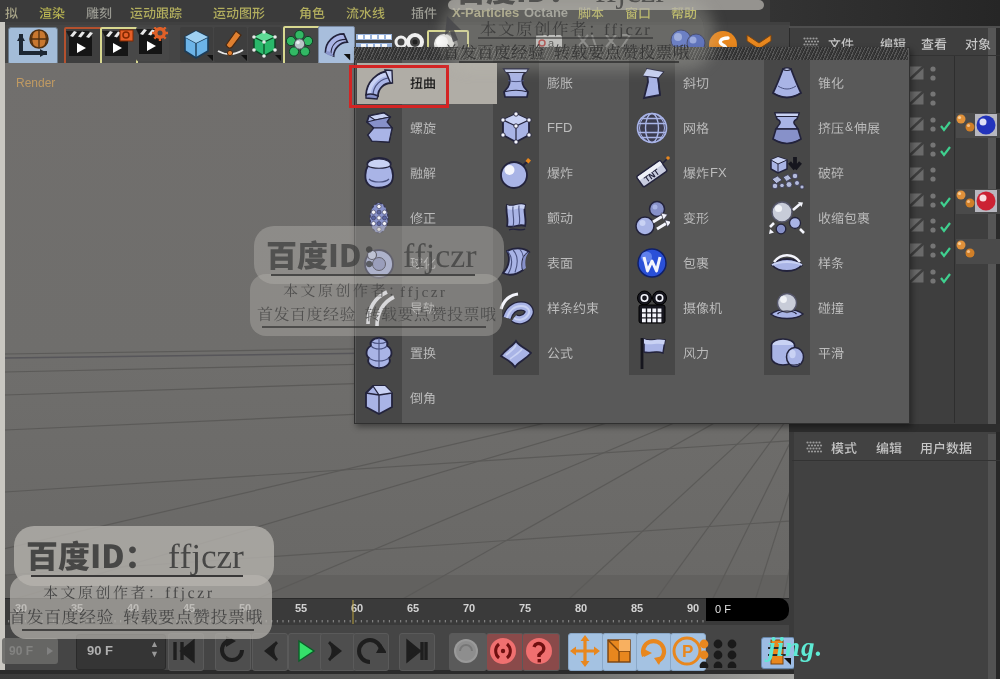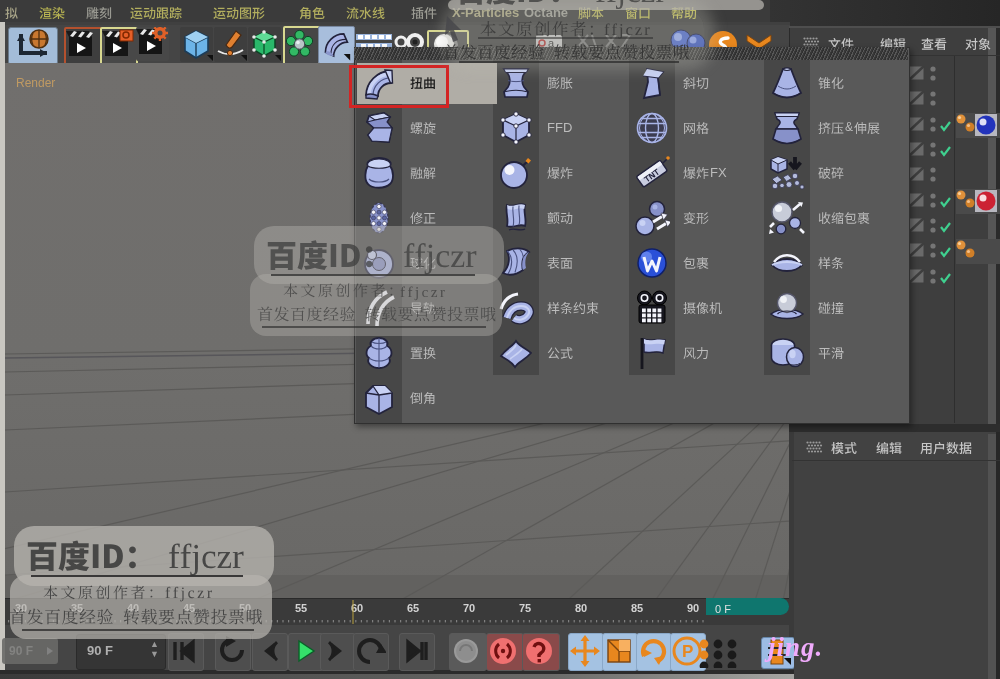--- a/index.html
+++ b/index.html
@@ -328,21 +328,21 @@
       <rect x="658.2" y="22" width="1.2" height="2.4" fill="#808080"></rect>
       <rect x="663.8" y="22" width="1.2" height="2.4" fill="#808080"></rect>
       <rect x="669.4" y="22" width="1.2" height="2.4" fill="#808080"></rect>
       <rect x="675.0" y="22" width="1.2" height="2.4" fill="#808080"></rect>
       <rect x="680.6" y="22" width="1.2" height="2.4" fill="#808080"></rect>
       <rect x="686.2" y="22" width="1.2" height="2.4" fill="#808080"></rect>
       <rect x="691.8" y="22" width="1.2" height="2.4" fill="#808080"></rect>
       <rect x="697.4" y="22" width="1.2" height="2.4" fill="#808080"></rect>
       <line x1="348" y1="2" x2="348" y2="26" stroke="#b8a03c" stroke-width="1"></line>
     </svg>
-<div class="a" style="left:706px;top:598px;width:83px;height:17px;background:#0f766e;border-radius:0 10px 10px 0">
+<div class="a" style="left:706px;top:598px;width:83px;height:23px;background:#000000;border-radius:0 10px 10px 0">
       <span style="font:11px &quot;Liberation Sans&quot;;color:#e0e0e0;position:absolute;left:9px;top:5px">0 F</span>
     </div>
 <div class="a" style="left:5px;top:625px;width:784px;height:47px;background:#454545"></div>
 <div class="a" style="left:0px;top:670px;width:1000px;height:4px;background:#2b2b2b"></div>
 <div class="a" style="left:0px;top:674px;width:1000px;height:5px;background:linear-gradient(90deg,#3a3a3a,#6a6a68 55%,#d8d8d4)"></div>
 <div class="a" style="left:2px;top:638px;width:56px;height:26px;background:#6a6a68;border-radius:3px;opacity:.9">
       <span style="font:bold 12px &quot;Liberation Sans&quot;;color:#8a8a88;position:absolute;left:7px;top:6px">90 F</span>
       <svg style="position:absolute;right:4px;top:8px" width="8" height="10">
         <path d="M1 1 L7 5 L1 9 Z" fill="#888"></path>
       </svg>
@@ -993,13 +993,13 @@
       <path transform="translate(2,16)" d="M1.8 -6.9H0.5V-7.3L1.8 -7.6V-8.1Q1.8 -9.8 2.5 -10.7Q3.1 -11.6 4.3 -11.6Q5 -11.6 5.5 -11.5V-9.8H5.1L4.7 -10.8Q4.5 -11 4.1 -11Q3.6 -11 3.4 -10.5Q3.2 -10.1 3.2 -8.8V-7.6H5.2V-6.9H3.2V-0.6L4.8 -0.4V0H0.7V-0.4L1.8 -0.6Z M9.3 -6.9H8V-7.3L9.3 -7.6V-8.1Q9.3 -9.8 10 -10.7Q10.6 -11.6 11.8 -11.6Q12.5 -11.6 13 -11.5V-9.8H12.6L12.2 -10.8Q12 -11 11.6 -11Q11.1 -11 10.9 -10.5Q10.6 -10.1 10.6 -8.8V-7.6H12.7V-6.9H10.6V-0.6L12.3 -0.4V0H8.2V-0.4L9.3 -0.6Z M18.2 -10Q18.2 -9.7 17.9 -9.4Q17.6 -9.2 17.3 -9.2Q16.9 -9.2 16.7 -9.4Q16.4 -9.7 16.4 -10Q16.4 -10.4 16.7 -10.7Q16.9 -10.9 17.3 -10.9Q17.6 -10.9 17.9 -10.7Q18.2 -10.4 18.2 -10ZM18.1 0.3Q18.1 1.9 17.5 2.7Q16.9 3.5 15.7 3.5Q15.2 3.5 14.5 3.4V1.8H14.9L15.1 2.6Q15.4 2.9 15.8 2.9Q16.3 2.9 16.5 2.4Q16.7 1.9 16.7 0.7V-7L15.6 -7.2V-7.6H18.1Z M28.4 -0.5Q28 -0.2 27.3 -0Q26.6 0.2 25.9 0.2Q22.2 0.2 22.2 -3.8Q22.2 -5.7 23.1 -6.8Q24.1 -7.8 25.8 -7.8Q26.9 -7.8 28.2 -7.5V-5.4H27.8L27.4 -6.8Q26.7 -7.1 25.8 -7.1Q23.7 -7.1 23.7 -3.8Q23.7 -2.1 24.3 -1.4Q25 -0.7 26.3 -0.7Q27.5 -0.7 28.4 -0.9Z M31.3 0V-0.4L35.5 -6.9H33.7Q33.3 -6.9 32.8 -6.9Q32.4 -6.8 32.3 -6.6L32 -5.6H31.6V-7.6H37.2V-7.2L33.1 -0.6H35.3Q35.7 -0.6 36.3 -0.8Q36.8 -0.9 37 -1L37.4 -2.6H37.8L37.6 0Z M45.6 -7.8V-5.7H45.2L44.8 -6.6Q44.4 -6.6 43.8 -6.5Q43.2 -6.4 42.8 -6.2V-0.6L44.1 -0.4V0H40.6V-0.4L41.5 -0.6V-7L40.6 -7.2V-7.6H42.8L42.8 -6.6Q43.3 -7 44.1 -7.4Q45 -7.8 45.4 -7.8Z" fill="#343434" fill-opacity="0.8"></path>
     </svg>
 <div class="a" style="left:478px;top:37px;width:175px;height:1.5px;background:rgba(46,46,46,0.55)"></div>
 <svg style="position:absolute;left:441px;top:40px;overflow:visible" width="251" height="23">
       <path transform="translate(2,18)" d="M4.2 -13.7 4 -13.6C4.7 -13 5.4 -11.9 5.6 -11C6.8 -10.2 7.7 -12.6 4.2 -13.7ZM3.4 -8.3V1.2H3.6C4 1.2 4.5 1 4.5 0.8V0.1H12V1.2H12.1C12.5 1.2 13.1 0.9 13.1 0.8V-7.6C13.4 -7.7 13.7 -7.8 13.8 -7.9L12.4 -9L11.8 -8.3H7.7C8.1 -8.8 8.5 -9.6 8.9 -10.2H15.3C15.6 -10.2 15.7 -10.3 15.8 -10.5C15.2 -11 14.2 -11.8 14.2 -11.8L13.4 -10.7H10C10.9 -11.4 11.7 -12.3 12.2 -13C12.6 -13 12.8 -13.1 12.8 -13.3L11.1 -13.8C10.7 -12.9 10.1 -11.6 9.5 -10.7H0.7L0.8 -10.2H7.4C7.3 -9.6 7.2 -8.8 7.1 -8.3H4.6L3.4 -8.8ZM12 -7.8V-5.7H4.5V-7.8ZM4.5 -0.4V-2.6H12V-0.4ZM4.5 -3.1V-5.2H12V-3.1Z M27.3 -13.3 27.1 -13.2C27.9 -12.5 28.8 -11.4 29.1 -10.5C30.3 -9.7 31.2 -12.1 27.3 -13.3ZM31.2 -10.4 30.4 -9.4H24.3C24.6 -10.7 24.9 -11.9 25.1 -13.2C25.4 -13.2 25.6 -13.4 25.7 -13.6L23.9 -14C23.8 -12.4 23.5 -10.9 23.2 -9.4H20.3C20.6 -10.2 21 -11.4 21.2 -12.1C21.6 -12 21.8 -12.1 21.9 -12.3L20.2 -12.9C20 -12.2 19.5 -10.7 19.1 -9.7C18.9 -9.6 18.6 -9.5 18.4 -9.4L19.6 -8.4L20.2 -8.9H23C22 -5.3 20.3 -1.9 17.5 0.3L17.7 0.5C20.2 -1 21.9 -3.2 23 -5.8C23.4 -4.5 24.2 -3.1 25.6 -1.9C24 -0.6 22 0.4 19.6 1L19.7 1.3C22.5 0.8 24.6 -0.1 26.2 -1.4C27.5 -0.4 29.3 0.5 31.7 1.2C31.8 0.6 32.2 0.4 32.8 0.4L32.9 0.2C30.3 -0.4 28.5 -1.2 27 -2C28.3 -3.2 29.3 -4.6 30 -6.3C30.4 -6.3 30.5 -6.3 30.7 -6.5L29.5 -7.6L28.7 -6.9H23.5C23.7 -7.6 24 -8.2 24.2 -8.9H32.2C32.4 -8.9 32.6 -9 32.7 -9.2C32.1 -9.7 31.2 -10.4 31.2 -10.4ZM23.3 -6.5H28.7C28.2 -4.9 27.4 -3.6 26.2 -2.5C24.5 -3.6 23.7 -4.9 23.2 -6.2Z M37.3 -9.1V1.3H37.5C38 1.3 38.4 1 38.4 0.8V-0.1H46.3V1.2H46.4C46.8 1.2 47.3 0.9 47.4 0.8V-8.4C47.7 -8.4 47.9 -8.6 48.1 -8.7L46.7 -9.8L46.1 -9.1H41.3C41.7 -9.8 42.2 -11 42.6 -11.9H49.1C49.3 -11.9 49.5 -12 49.5 -12.2C48.9 -12.8 47.9 -13.5 47.9 -13.5L47.1 -12.4H35.1L35.2 -11.9H41.3C41.2 -11 41 -9.8 40.8 -9.1H38.5L37.3 -9.6ZM46.3 -8.6V-5H38.4V-8.6ZM46.3 -0.6H38.4V-4.5H46.3Z M58.4 -14 58.2 -13.9C58.8 -13.4 59.5 -12.6 59.8 -11.9C60.9 -11.2 61.7 -13.5 58.4 -14ZM65.3 -12.7 64.5 -11.7H54.6L53.3 -12.2V-7.5C53.3 -4.6 53.1 -1.4 51.6 1.2L51.8 1.4C54.2 -1.2 54.4 -4.8 54.4 -7.5V-11.2H66.3C66.5 -11.2 66.7 -11.3 66.8 -11.5C66.2 -12 65.3 -12.7 65.3 -12.7ZM62.7 -4.5H55.6L55.8 -4H57.1C57.6 -2.8 58.4 -1.9 59.4 -1.1C57.7 -0.2 55.7 0.5 53.3 1L53.4 1.3C56 0.9 58.3 0.3 60.1 -0.6C61.7 0.3 63.6 0.9 66 1.3C66.1 0.7 66.5 0.4 67 0.3V0.1C64.7 -0.1 62.7 -0.5 61 -1.2C62.2 -1.9 63.1 -2.8 63.9 -3.9C64.3 -3.9 64.5 -3.9 64.6 -4.1L63.5 -5.2ZM62.6 -4C62 -3.1 61.1 -2.3 60.1 -1.6C59 -2.2 58.1 -3 57.5 -4ZM58.9 -10.6 57.3 -10.7V-8.9H54.8L54.9 -8.4H57.3V-5H57.5C57.9 -5 58.3 -5.2 58.3 -5.4V-5.9H61.9V-5.2H62.1C62.5 -5.2 62.9 -5.4 62.9 -5.6V-8.4H65.9C66.2 -8.4 66.3 -8.5 66.4 -8.7C65.9 -9.2 65 -9.9 65 -9.9L64.3 -8.9H62.9V-10.1C63.3 -10.2 63.5 -10.3 63.5 -10.6L61.9 -10.7V-8.9H58.3V-10.1C58.8 -10.2 58.9 -10.3 58.9 -10.6ZM61.9 -8.4V-6.4H58.3V-8.4Z M68.6 -1.1 69.3 0.4C69.4 0.3 69.6 0.2 69.7 -0C71.9 -0.9 73.6 -1.7 74.8 -2.3L74.7 -2.5C72.3 -1.9 69.7 -1.3 68.6 -1.1ZM73.6 -12.9 72 -13.7C71.5 -12.5 70 -10.1 69 -9.2C68.8 -9.1 68.5 -9 68.5 -9L69.1 -7.5C69.2 -7.6 69.4 -7.6 69.5 -7.8C70.5 -8 71.5 -8.3 72.2 -8.5C71.3 -7.1 70 -5.7 69 -4.9C68.9 -4.9 68.6 -4.8 68.6 -4.8L69.1 -3.3C69.3 -3.3 69.4 -3.4 69.5 -3.5C71.5 -4.1 73.3 -4.8 74.3 -5.1L74.3 -5.4C72.6 -5.1 70.9 -4.9 69.7 -4.8C71.6 -6.2 73.6 -8.3 74.6 -9.8C75 -9.7 75.2 -9.8 75.3 -9.9L73.8 -10.9C73.5 -10.4 73.1 -9.7 72.6 -9L69.5 -8.9C70.8 -10 72.2 -11.6 73 -12.7C73.3 -12.6 73.5 -12.8 73.6 -12.9ZM81.5 -5.8 80.8 -4.9H75.1L75.2 -4.4H78.3V-0.2H73.7L73.8 0.3H83.5C83.8 0.3 83.9 0.2 84 0.1C83.4 -0.4 82.6 -1.1 82.6 -1.1L81.8 -0.2H79.4V-4.4H82.5C82.8 -4.4 82.9 -4.5 82.9 -4.7C82.4 -5.2 81.5 -5.8 81.5 -5.8ZM78.9 -8.6C80.3 -7.9 82.2 -6.7 83 -5.8C84.5 -5.5 84.5 -7.9 79.3 -8.9C80.3 -9.8 81.2 -10.8 81.9 -11.8C82.3 -11.8 82.5 -11.8 82.6 -12L81.4 -13.1L80.6 -12.4H74.7L74.9 -11.9H80.5C79.1 -9.7 76.4 -7.3 73.7 -5.8L73.9 -5.6C75.8 -6.3 77.5 -7.4 78.9 -8.6Z M94.8 -6.4 94.5 -6.4C94.9 -5.1 95.4 -3.3 95.4 -1.8C96.4 -0.9 97.3 -3.4 94.8 -6.4ZM92.4 -6 92.1 -5.9C92.6 -4.7 93.2 -2.8 93.1 -1.4C94.1 -0.3 95 -2.9 92.4 -6ZM97.5 -8.3 96.9 -7.6H92.5L92.7 -7.1H98.2C98.4 -7.1 98.5 -7.2 98.6 -7.4C98.2 -7.8 97.5 -8.3 97.5 -8.3ZM85.6 -2.8 86.3 -1.4C86.5 -1.5 86.6 -1.6 86.6 -1.8C88 -2.6 89 -3.2 89.7 -3.6L89.7 -3.9C88 -3.4 86.3 -2.9 85.6 -2.8ZM88.6 -10.5 87.1 -10.8C87 -9.8 86.8 -7.7 86.6 -6.4C86.4 -6.3 86.2 -6.2 86 -6.1L87.1 -5.2L87.6 -5.7H90.3C90.1 -2.3 89.8 -0.5 89.4 -0.1C89.2 0 89.1 0.1 88.8 0.1C88.5 0.1 87.7 0 87.2 -0L87.2 0.2C87.7 0.3 88.1 0.4 88.3 0.6C88.5 0.8 88.5 1 88.5 1.3C89.1 1.3 89.7 1.1 90 0.8C90.7 0.1 91.1 -1.8 91.2 -5.6C91.6 -5.7 91.8 -5.8 91.9 -5.9L90.7 -6.9L90.3 -6.5C90.5 -8.3 90.6 -10.7 90.7 -12C91.1 -12 91.3 -12.1 91.5 -12.2L90.2 -13.2L89.7 -12.6H86L86.2 -12.1H89.8C89.7 -10.6 89.5 -8.2 89.3 -6.2H87.5C87.7 -7.4 87.9 -9.1 88 -10.1C88.4 -10.1 88.5 -10.3 88.6 -10.5ZM99.9 -5.9 98.2 -6.5C97.7 -4.3 97.1 -1.6 96.6 0.1H91L91.1 0.6H100.4C100.6 0.6 100.8 0.5 100.8 0.3C100.3 -0.1 99.5 -0.8 99.5 -0.8L98.8 0.1H96.9C97.8 -1.5 98.6 -3.7 99.3 -5.6C99.6 -5.6 99.8 -5.7 99.9 -5.9ZM96 -13.1C96.4 -13.2 96.6 -13.2 96.6 -13.4L95 -13.9C94.3 -11.9 92.6 -9.2 90.8 -7.6L91 -7.4C93 -8.7 94.7 -10.8 95.7 -12.6C96.6 -10.4 98.1 -8.4 99.9 -7.3C100 -7.7 100.4 -7.9 100.8 -8L100.9 -8.2C98.9 -9.1 96.8 -11 96 -13.1Z M115.9 -13.3 114.4 -13.8C114.2 -13.1 113.9 -12 113.6 -10.9H111.5L111.6 -10.5H113.5C113.1 -9.1 112.6 -7.7 112.3 -6.7C112 -6.7 111.7 -6.6 111.5 -6.5L112.7 -5.5L113.2 -6.1H114.7V-3.3C113.4 -3 112.3 -2.8 111.6 -2.7L112.4 -1.3C112.5 -1.3 112.7 -1.5 112.8 -1.7L114.7 -2.4V1.3H114.9C115.4 1.3 115.7 1.1 115.7 1V-2.8C116.9 -3.2 117.8 -3.6 118.6 -3.9L118.5 -4.2L115.7 -3.5V-6.1H117.8C118.1 -6.1 118.2 -6.1 118.3 -6.3C117.8 -6.8 117 -7.4 117 -7.4L116.4 -6.5H115.7V-8.8C116.1 -8.8 116.3 -9 116.3 -9.2L114.8 -9.4V-6.5H113.2C113.6 -7.6 114.1 -9.1 114.5 -10.5H117.8C118 -10.5 118.1 -10.5 118.2 -10.7C117.7 -11.2 116.9 -11.8 116.9 -11.8L116.1 -10.9H114.7C114.9 -11.7 115.1 -12.4 115.3 -13C115.6 -12.9 115.8 -13.1 115.9 -13.3ZM124.8 -11.8 124.2 -11H121.9C122.1 -11.8 122.3 -12.5 122.4 -13.1C122.7 -13.1 122.9 -13.2 123 -13.4L121.4 -13.9C121.3 -13.2 121.1 -12.1 120.9 -11H118.4L118.6 -10.5H120.8L120.2 -8H117.7L117.8 -7.5H120.1C119.9 -6.7 119.7 -6 119.5 -5.4C119.3 -5.3 119 -5.1 118.8 -5L120 -4.1L120.6 -4.7H123.9C123.5 -3.7 122.8 -2.4 122.3 -1.5C121.5 -1.8 120.4 -2.2 119.1 -2.5L119 -2.3C120.7 -1.5 123 -0 123.9 1.3C124.9 1.7 125.1 0.1 122.6 -1.3C123.5 -2.2 124.5 -3.6 125.1 -4.5C125.5 -4.5 125.6 -4.5 125.8 -4.7L124.6 -5.8L123.9 -5.1H120.5L121.1 -7.5H126.3C126.5 -7.5 126.6 -7.6 126.7 -7.8C126.2 -8.2 125.4 -8.8 125.4 -8.8L124.7 -8H121.3L121.8 -10.5H125.6C125.8 -10.5 126 -10.6 126 -10.7C125.6 -11.2 124.8 -11.8 124.8 -11.8Z M139.9 -13.5 139.7 -13.4C140.4 -12.8 141.4 -11.8 141.7 -11.1C142.9 -10.5 143.4 -12.6 139.9 -13.5ZM133.2 -8.4 131.8 -9C131.6 -8.5 131.3 -7.8 131 -7.1H128.7L128.8 -6.6H130.8C130.4 -5.9 130.1 -5.2 129.8 -4.6C129.6 -4.6 129.3 -4.5 129.2 -4.4L130.1 -3.5L130.6 -3.9H132.7V-2.2C130.9 -2 129.4 -1.9 128.6 -1.8L129.2 -0.4C129.4 -0.4 129.6 -0.5 129.6 -0.7L132.7 -1.4V1.3H132.8C133.3 1.3 133.7 1.1 133.7 1V-1.6L137.1 -2.5L137 -2.7L133.7 -2.3V-3.9H136.6C136.8 -3.9 136.9 -4 137 -4.2C136.5 -4.7 135.7 -5.3 135.7 -5.3L135 -4.4H133.7V-5.6C134.1 -5.7 134.2 -5.9 134.3 -6.1L132.7 -6.3V-4.4H130.7C131.1 -5.1 131.5 -5.8 131.8 -6.6H136.5C136.8 -6.6 136.9 -6.7 137 -6.8C136.4 -7.3 135.7 -7.9 135.7 -7.9L134.9 -7.1H132.1L132.5 -8.2C132.9 -8.1 133.1 -8.2 133.2 -8.4ZM142.2 -10.5 141.4 -9.5H138.8C138.7 -10.6 138.7 -11.8 138.7 -13C139.1 -13.1 139.3 -13.2 139.3 -13.4L137.7 -13.7C137.7 -12.3 137.7 -10.8 137.8 -9.5H133.2V-11.2H136.2C136.5 -11.2 136.6 -11.3 136.7 -11.5C136.2 -12 135.4 -12.6 135.4 -12.6L134.7 -11.7H133.2V-13.2C133.6 -13.2 133.8 -13.4 133.8 -13.6L132.2 -13.8V-11.7H129.1L129.3 -11.2H132.2V-9.5H128.3L128.5 -9H137.8C138 -6.4 138.4 -4.2 139.2 -2.4C138.1 -1 136.8 0.1 135.1 1L135.3 1.3C137 0.5 138.4 -0.5 139.5 -1.7C140.1 -0.7 140.8 0.1 141.7 0.6C142.4 1.2 143.3 1.5 143.6 1C143.8 0.9 143.7 0.6 143.2 0.1L143.5 -2.3L143.3 -2.4C143.1 -1.7 142.8 -0.9 142.6 -0.5C142.5 -0.2 142.4 -0.2 142.1 -0.4C141.3 -0.9 140.7 -1.6 140.3 -2.5C141.4 -3.9 142.2 -5.5 142.7 -7.1C143.2 -7.1 143.3 -7.2 143.4 -7.3L141.8 -7.9C141.4 -6.4 140.8 -4.8 139.8 -3.4C139.2 -4.9 138.9 -6.9 138.8 -9H143.2C143.4 -9 143.5 -9.1 143.6 -9.3C143 -9.8 142.2 -10.5 142.2 -10.5Z M159.1 -5.9 158.3 -4.9H152.2L153 -6C153.4 -5.9 153.6 -6.1 153.7 -6.3L152.1 -6.8C151.8 -6.4 151.3 -5.6 150.8 -4.9H145.5L145.6 -4.4H150.5C149.8 -3.5 149.1 -2.6 148.6 -2.1C150 -1.8 151.4 -1.5 152.6 -1.1C150.9 -0 148.6 0.6 145.4 1.1L145.5 1.3C149.3 1 151.9 0.4 153.8 -0.8C155.6 -0.2 157.2 0.4 158.3 1.1C159.5 1.6 160.8 0 154.6 -1.4C155.5 -2.2 156.2 -3.2 156.7 -4.4H160.1C160.3 -4.4 160.5 -4.5 160.5 -4.7C160 -5.2 159.1 -5.9 159.1 -5.9ZM150 -2.3C150.6 -2.9 151.2 -3.7 151.8 -4.4H155.4C154.9 -3.3 154.3 -2.4 153.4 -1.7C152.4 -1.9 151.3 -2.1 150 -2.3ZM157.7 -10.1V-7.5H155.2V-10.1ZM159 -13.7 158.2 -12.7H145.6L145.7 -12.2H150.7V-10.6H148.3L147.2 -11.1V-6.1H147.3C147.8 -6.1 148.2 -6.3 148.2 -6.4V-7H157.7V-6.3H157.9C158.2 -6.3 158.8 -6.5 158.8 -6.6V-9.9C159.1 -9.9 159.4 -10.1 159.5 -10.2L158.1 -11.2L157.5 -10.6H155.2V-12.2H160C160.2 -12.2 160.4 -12.3 160.5 -12.5C159.9 -13 159 -13.7 159 -13.7ZM148.2 -7.5V-10.1H150.7V-7.5ZM154.2 -10.1V-7.5H151.7V-10.1ZM154.2 -10.6H151.7V-12.2H154.2Z M164.8 -2.7C164.8 -1.3 163.9 -0.3 163 0.1C162.6 0.3 162.4 0.6 162.5 1C162.7 1.4 163.3 1.3 163.8 1.1C164.6 0.6 165.6 -0.5 165.1 -2.7ZM167.7 -2.6 167.5 -2.5C167.8 -1.6 168 -0.3 167.9 0.8C168.8 1.9 170.1 -0.4 167.7 -2.6ZM170.7 -2.7 170.4 -2.6C171.1 -1.7 171.9 -0.3 172.1 0.8C173.2 1.7 174.2 -0.7 170.7 -2.7ZM173.9 -2.7 173.8 -2.6C174.8 -1.7 176.2 -0.1 176.5 1.1C177.8 2 178.5 -0.9 173.9 -2.7ZM165 -8.5V-3.1H165.1C165.6 -3.1 166 -3.3 166 -3.4V-4.1H174V-3.2H174.2C174.5 -3.2 175.1 -3.4 175.1 -3.5V-7.8C175.4 -7.8 175.7 -8 175.8 -8.1L174.4 -9.1L173.8 -8.5H170.3V-10.8H176.4C176.6 -10.8 176.8 -10.9 176.8 -11.1C176.3 -11.6 175.3 -12.3 175.3 -12.3L174.6 -11.3H170.3V-13.2C170.8 -13.3 170.9 -13.5 171 -13.7L169.2 -13.9V-8.5H166.1L165 -9ZM166 -4.6V-8H174V-4.6Z M187.3 -1.5 187.2 -1.3C189.6 -0.5 191.5 0.4 192.5 1.2C193.8 2 195.6 -0.4 187.3 -1.5ZM188.1 -3.8 186.4 -4.3C186.3 -1.6 185.8 -0.1 180.4 1.1L180.5 1.4C186.7 0.4 187.1 -1.2 187.5 -3.5C187.8 -3.5 188 -3.6 188.1 -3.8ZM185.5 -12.6 184.9 -11.8H184.1V-13.2C184.4 -13.3 184.5 -13.4 184.6 -13.6L183.2 -13.8V-11.8H181.7C181.8 -12.1 182 -12.4 182.1 -12.7C182.4 -12.7 182.6 -12.8 182.7 -13L181.3 -13.4C181.1 -12.2 180.6 -11 180.1 -10.2L180.4 -10.1C180.7 -10.4 181.1 -10.8 181.4 -11.3H183.2V-9.7H179.6L179.7 -9.2H181.8C181.7 -8 181.3 -6.6 179.5 -5.5L179.8 -5.3C182.2 -6.3 182.6 -7.7 182.8 -9.2H184.1V-7.7C184.1 -7.5 184.1 -7.4 183.7 -7.1L184.4 -6C184.5 -6 184.7 -6.2 184.8 -6.4C185.7 -7 186.6 -7.6 187 -7.9L186.9 -8.2C186.3 -7.9 185.6 -7.7 185.1 -7.5V-9.2H186.7C186.9 -9.2 187 -9.3 187 -9.5L187.1 -9.2H188.7C188.5 -8.1 188.1 -7 186.1 -6.2L186.3 -5.9C188.9 -6.8 189.5 -7.9 189.7 -9.2H190.8V-7.1C190.8 -6.5 191 -6.2 191.8 -6.2H192.7C194.2 -6.2 194.6 -6.4 194.6 -6.8C194.6 -7 194.5 -7 194.2 -7.2L194.2 -8.4H194C193.9 -7.9 193.7 -7.3 193.6 -7.2C193.6 -7.1 193.5 -7.1 193.4 -7.1C193.3 -7 193.1 -7 192.8 -7H192.1C191.8 -7 191.8 -7.1 191.8 -7.3V-9.2H194.1C194.3 -9.2 194.4 -9.3 194.5 -9.5C194 -10 193.2 -10.6 193.2 -10.6L192.6 -9.7H190.8V-11.4H193.5C193.7 -11.4 193.8 -11.4 193.9 -11.6C193.5 -12.1 192.7 -12.7 192.7 -12.7L192 -11.8H190.8V-13.4C191.1 -13.4 191.2 -13.5 191.2 -13.7L189.8 -13.9V-11.8H188.4C188.5 -12.1 188.6 -12.3 188.7 -12.6C189.1 -12.6 189.2 -12.7 189.3 -12.9L187.9 -13.3C187.7 -12.2 187.3 -11.1 186.8 -10.4L187 -10.3C187.4 -10.5 187.8 -10.9 188.1 -11.4H189.8V-9.7H187L187 -9.5C186.6 -10 185.9 -10.6 185.9 -10.6L185.2 -9.7H184.1V-11.3H186.3C186.5 -11.3 186.7 -11.4 186.7 -11.6C186.3 -12 185.5 -12.6 185.5 -12.6ZM183.2 -1.1V-5H190.7V-1.2H190.9C191.2 -1.2 191.8 -1.4 191.8 -1.5V-4.9C192 -4.9 192.3 -5.1 192.4 -5.2L191.2 -6.1L190.6 -5.5H183.4L182.2 -6V-0.7H182.4C182.8 -0.7 183.2 -1 183.2 -1.1Z M203.7 -12.9V-11.4C203.7 -9.9 203.4 -8.2 201.6 -6.8L201.8 -6.6C204.5 -7.9 204.8 -9.9 204.8 -11.4V-12.3H207.9V-8.4C207.9 -7.7 208 -7.5 208.9 -7.5H209.7C211.2 -7.5 211.6 -7.7 211.6 -8.1C211.6 -8.3 211.5 -8.4 211.1 -8.5H210.9C210.8 -8.5 210.7 -8.5 210.7 -8.4C210.6 -8.4 210.5 -8.4 210.4 -8.4C210.3 -8.4 210.1 -8.4 209.8 -8.4H209.2C208.9 -8.4 208.9 -8.5 208.9 -8.7V-12.1C209.2 -12.2 209.4 -12.2 209.5 -12.3L208.3 -13.4L207.7 -12.8H205L203.7 -13.3ZM205.7 -1.7C204.4 -0.5 202.7 0.4 200.7 1.1L200.8 1.3C203.1 0.8 204.9 -0.1 206.3 -1.1C207.4 -0 208.9 0.7 210.7 1.3C210.9 0.8 211.2 0.4 211.7 0.4L211.7 0.2C209.9 -0.2 208.3 -0.8 207 -1.7C208.3 -2.8 209.2 -4.2 209.8 -5.7C210.2 -5.7 210.4 -5.7 210.5 -5.8L209.4 -6.9L208.7 -6.3H202.2L202.3 -5.8H203.6C204 -4.1 204.8 -2.8 205.7 -1.7ZM206.3 -2.3C205.3 -3.2 204.4 -4.4 203.9 -5.8H208.7C208.1 -4.5 207.4 -3.3 206.3 -2.3ZM201.3 -11 200.6 -10H200V-13.2C200.4 -13.3 200.5 -13.4 200.6 -13.6L198.9 -13.8V-10H196.4L196.5 -9.6H198.9V-6.3C197.8 -5.6 196.9 -5.1 196.3 -4.9L197.2 -3.7C197.3 -3.7 197.4 -3.9 197.4 -4.1L198.9 -5.3V-0.5C198.9 -0.2 198.8 -0.1 198.5 -0.1C198.2 -0.1 196.5 -0.3 196.5 -0.3V-0C197.2 0.1 197.6 0.2 197.9 0.4C198.1 0.6 198.2 0.9 198.3 1.3C199.8 1.1 200 0.5 200 -0.4V-6.1L202 -7.7L201.9 -8L200 -6.9V-9.6H202.1C202.3 -9.6 202.5 -9.7 202.5 -9.8C202.1 -10.3 201.3 -11 201.3 -11Z M215.8 -5.9 216 -5.4H226C226.2 -5.4 226.4 -5.5 226.4 -5.7C225.9 -6.1 225.1 -6.8 225.1 -6.8L224.3 -5.9ZM223.4 -2.5 223.3 -2.3C224.5 -1.7 226.1 -0.4 226.8 0.6C228.1 1.2 228.4 -1.6 223.4 -2.5ZM217.4 -2.7C216.6 -1.6 215.2 -0.2 213.7 0.6L213.9 0.9C215.6 0.3 217.3 -0.8 218.2 -1.7C218.6 -1.7 218.8 -1.7 218.9 -1.9ZM215.2 -10.7V-6.4H215.4C215.8 -6.4 216.3 -6.6 216.3 -6.7V-7.4H225.7V-6.7H225.9C226.3 -6.7 226.8 -7 226.8 -7.1V-10C227.1 -10.1 227.4 -10.2 227.5 -10.4L226.2 -11.4L225.6 -10.7H223.3V-12.4H227.7C228 -12.4 228.1 -12.5 228.2 -12.7C227.6 -13.2 226.7 -13.8 226.7 -13.8L225.9 -12.9H214L214.1 -12.4H218.7V-10.7H216.4L215.2 -11.2ZM219.7 -12.4H222.2V-10.7H219.7ZM218.7 -7.9H216.3V-10.2H218.7ZM219.7 -7.9V-10.2H222.2V-7.9ZM223.3 -7.9V-10.2H225.7V-7.9ZM213.8 -3.8 214 -3.3H220.5V-0.3C220.5 -0.1 220.4 0 220.1 0C219.8 0 218.1 -0.1 218.1 -0.1V0.1C218.9 0.2 219.3 0.3 219.5 0.5C219.7 0.7 219.8 1 219.8 1.3C221.4 1.1 221.6 0.6 221.6 -0.3V-3.3H227.9C228.1 -3.3 228.2 -3.4 228.3 -3.6C227.7 -4.1 226.8 -4.7 226.8 -4.7L226 -3.8Z M243 -12.9 242.9 -12.7C243.4 -12.2 244.1 -11.2 244.2 -10.3C245.3 -9.5 246.3 -11.8 243 -12.9ZM241 -13.5C241.1 -11.8 241.1 -10.2 241.2 -8.7H238.6V-11.8C239.1 -12 239.6 -12.1 239.9 -12.3C240.3 -12.2 240.6 -12.2 240.8 -12.3L239.4 -13.4C238.5 -12.8 236.6 -11.8 235.1 -11.3L235.2 -11.1C236 -11.2 236.8 -11.4 237.6 -11.6V-8.7H235L235.2 -8.2H237.6V-5.1C236.4 -4.7 235.4 -4.4 234.9 -4.2L235.6 -3C235.7 -3.1 235.8 -3.2 235.9 -3.4L237.6 -4.3V-0.4C237.6 -0.1 237.5 -0 237.2 -0C236.9 -0 235.2 -0.1 235.2 -0.1V0.1C236 0.2 236.4 0.3 236.6 0.5C236.8 0.7 236.9 1 237 1.3C238.4 1.2 238.6 0.5 238.6 -0.3V-4.8L240.7 -5.9L240.6 -6.1L238.6 -5.5V-8.2H241.3C241.4 -6.2 241.6 -4.4 242.1 -2.8C241.2 -1.4 240.1 -0.2 238.9 0.6L239 0.8C240.3 0.2 241.4 -0.7 242.4 -1.9C242.8 -0.9 243.2 -0.2 243.8 0.4C244.4 1.1 245.2 1.6 245.6 1.1C245.8 0.9 245.8 0.7 245.3 0L245.6 -2.6L245.3 -2.6C245.2 -2 244.9 -1.1 244.7 -0.7C244.6 -0.4 244.5 -0.4 244.4 -0.6C243.8 -1.2 243.5 -1.9 243.2 -2.9C243.9 -3.9 244.4 -5 244.9 -6.4C245.3 -6.4 245.5 -6.5 245.5 -6.7L244 -7.2C243.7 -6.1 243.3 -5 242.8 -4.1C242.6 -5.3 242.4 -6.7 242.3 -8.2H245.4C245.6 -8.2 245.7 -8.3 245.8 -8.4C245.2 -9 244.4 -9.6 244.4 -9.6L243.6 -8.7H242.3C242.2 -10 242.2 -11.5 242.2 -12.8C242.6 -12.9 242.7 -13.1 242.7 -13.3ZM233.8 -11.8V-4.2H232V-11.8ZM231 -12.3V-1.3H231.2C231.6 -1.3 232 -1.6 232 -1.7V-3.7H233.8V-2.2H233.9C234.3 -2.2 234.7 -2.5 234.7 -2.6V-11.7C235.1 -11.7 235.3 -11.9 235.4 -12L234.2 -13L233.6 -12.3H232.1L231 -12.8Z" fill="#2e2e2e" fill-opacity="0.85"></path>
     </svg>
 <div class="a" style="left:459px;top:61px;width:220px;height:1.5px;background:rgba(40,40,40,0.7)"></div>
 <svg class="a" style="left:443px;top:16px;" width="22" height="26" viewBox="0 0 22 26">
       <path d="M4 0 L18 14 L11 14 L15 24 L10 26 L7 15 L2 19 Z" fill="#46464a" opacity="0.8"></path>
     </svg>
-<div class="a" style="left:768px;top:632px;font:700 27px 'Liberation Serif',serif;color:#f0abfc;white-space:nowrap;font-style:italic;letter-spacing:1px">jing.</div>
+<div class="a" style="left:768px;top:632px;font:700 27px 'Liberation Serif',serif;color:#5eead4;white-space:nowrap;font-style:italic;letter-spacing:1px">jing.</div>
   </div>
 </body></html>

